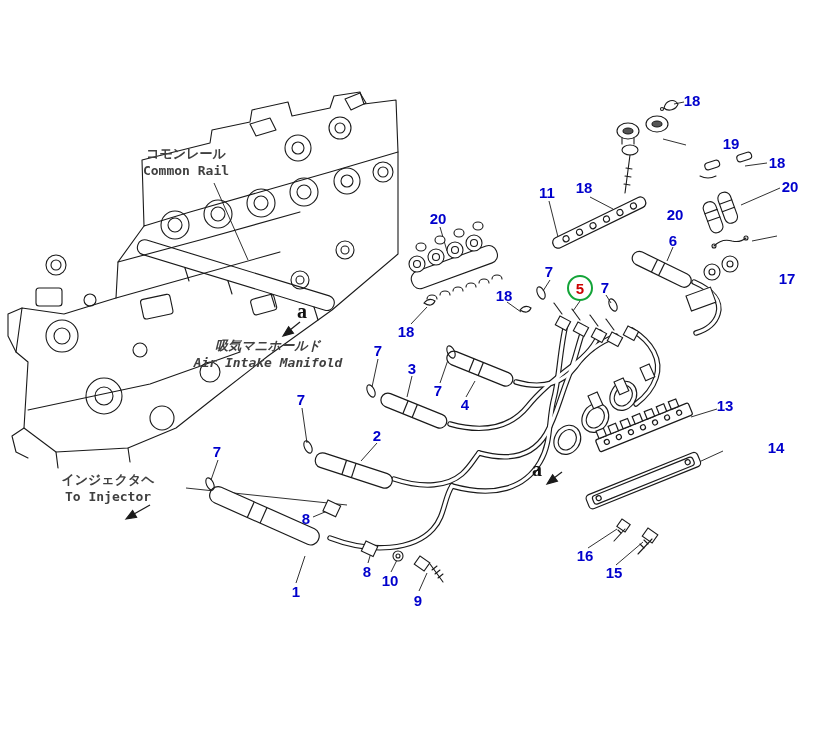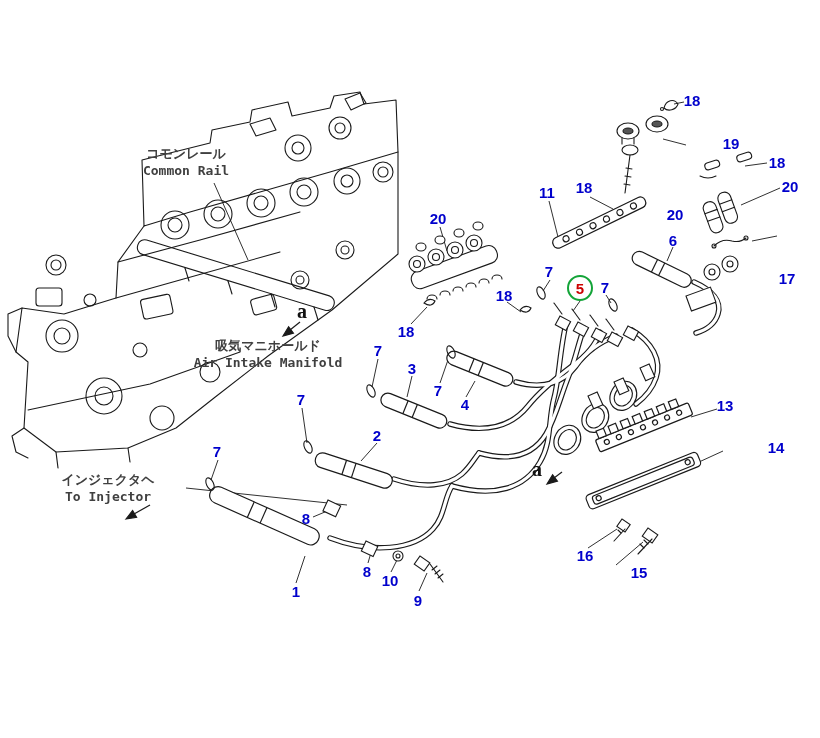--- a/index.html
+++ b/index.html
@@ -342,21 +342,21 @@
       <line x1="150" y1="505" x2="134" y2="514"></line>
       <polygon points="126,519 132.6,510.5 136.6,517.3"></polygon>
     </g>
   </svg>
 
   <div class="dlabel" style="left:128px;top:146px;width:116px;">
     <div>コモンレール</div>
     <div>Common Rail</div>
   </div>
 
-  <div class="dlabel" style="left:168px;top:338px;width:200px;">
+  <div class="dlabel" style="left:168px;top:338px;width:200px;font-style:italic;">
     <div>吸気マニホールド</div>
     <div>Air Intake Manifold</div>
   </div>
 
   <div class="dlabel" style="left:48px;top:472px;width:120px;">
     <div>インジェクタヘ</div>
     <div>To Injector</div>
   </div>
 
   <div id="callout-layer">
@@ -383,18 +383,18 @@
       <span class="callout" style="left: 301px; top: 399px;">7</span>
       <span class="callout" style="left: 776px; top: 447px;">14</span>
       <span class="callout" style="left: 377px; top: 435px;">2</span>
       <span class="callout" style="left: 217px; top: 451px;">7</span>
       <span class="callout" style="left: 306px; top: 518px;">8</span>
       <span class="callout" style="left: 296px; top: 591px;">1</span>
       <span class="callout" style="left: 367px; top: 571px;">8</span>
       <span class="callout" style="left: 390px; top: 580px;">10</span>
       <span class="callout" style="left: 418px; top: 600px;">9</span>
       <span class="callout" style="left: 585px; top: 555px;">16</span>
-      <span class="callout" style="left: 614px; top: 572px; margin-left: 25px;">15</span>
+      <span class="callout" style="left: 614px; top: 572px;">15</span>
       <span class="section-marker" style="left: 302px; top: 311px;">a</span>
       <span class="section-marker" style="left: 537px; top: 469px;">a</span>
     </div>
 
 </div>
 
 </body></html>

